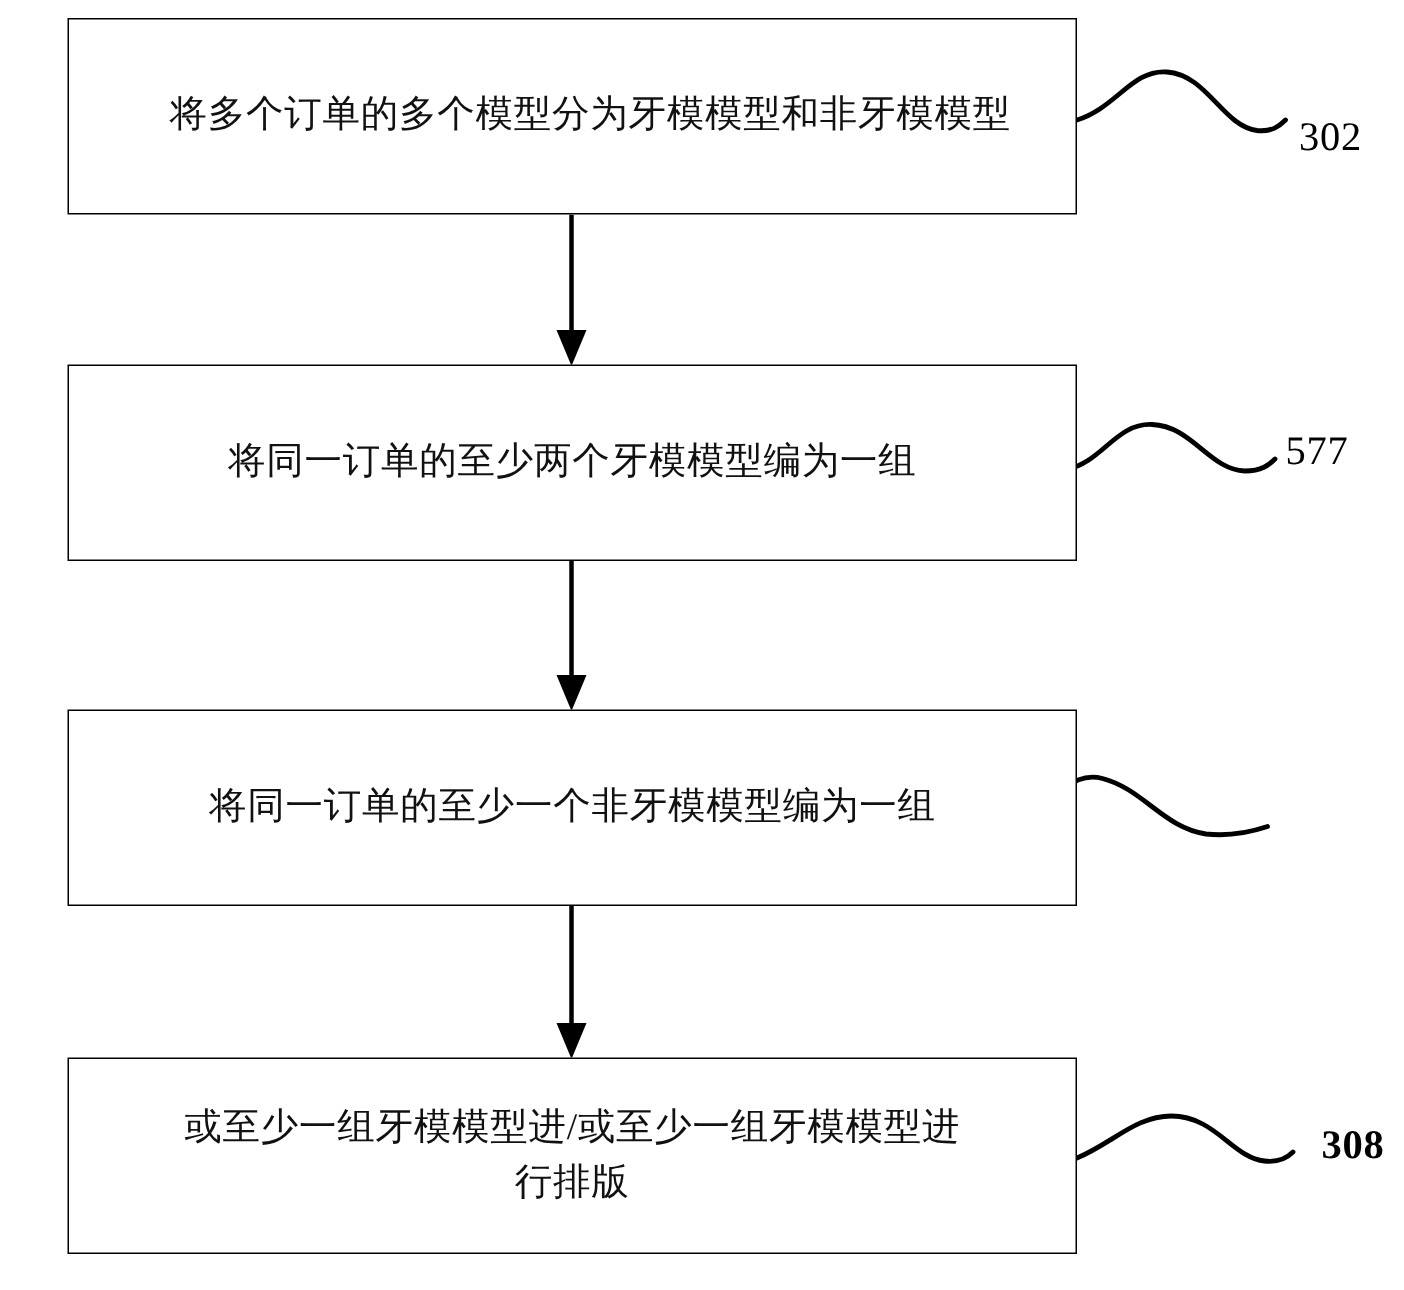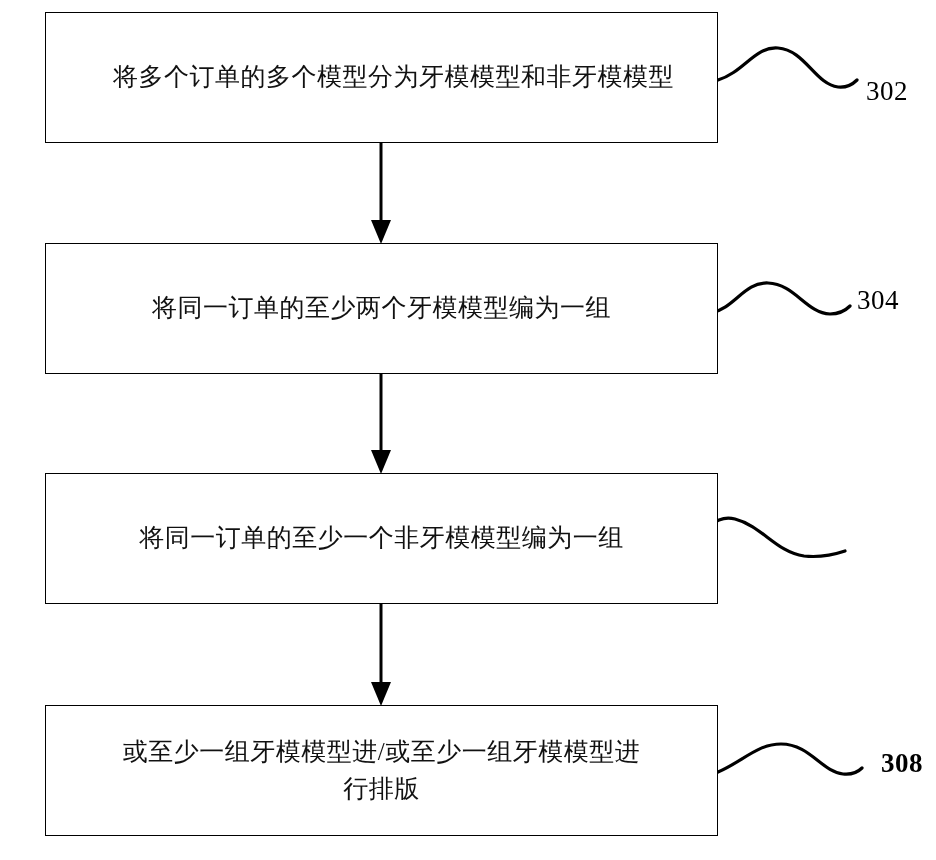--- a/index.html
+++ b/index.html
@@ -98,21 +98,21 @@
   </svg>
 
   <div class="step-box" style="left:45px; top:12px; width:673px; height:131px;padding-left:24px;">
     <div class="step-text">将多个订单的多个模型分为牙模模型和非牙模模型</div>
   </div>
   <div class="ref-label" style="left:866px; top:60px;margin-top:16px;">302</div>
 
   <div class="step-box" style="left:45px; top:243px; width:673px; height:131px;">
     <div class="step-text">将同一订单的至少两个牙模模型编为一组</div>
   </div>
-  <div class="ref-label" style="left:857px; top:285px;">304</div>
+  <div class="ref-label" style="left:857px; top:285px;">577</div>
 
   <div class="step-box" style="left:45px; top:473px; width:673px; height:131px;">
     <div class="step-text">将同一订单的至少一个非牙模模型编为一组</div>
   </div>
   <div class="ref-label" style="left:907px; top:516px;margin-left:40px;">306</div>
 
   <div class="step-box" style="left:45px; top:705px; width:673px; height:131px;">
     <div class="step-text">或至少一组牙模模型进/或至少一组牙模模型进
 行排版</div>
   </div>

